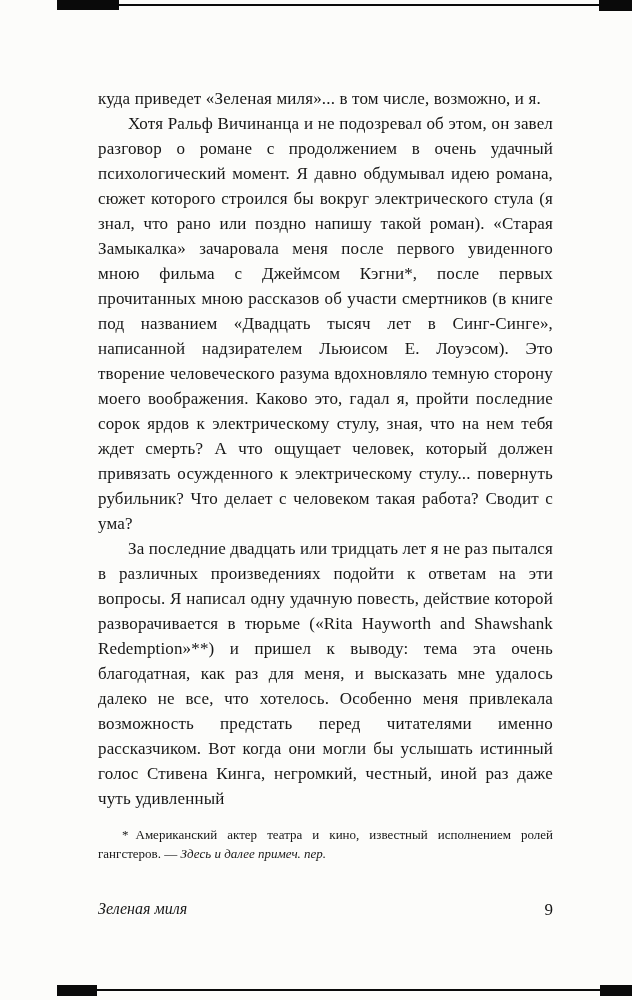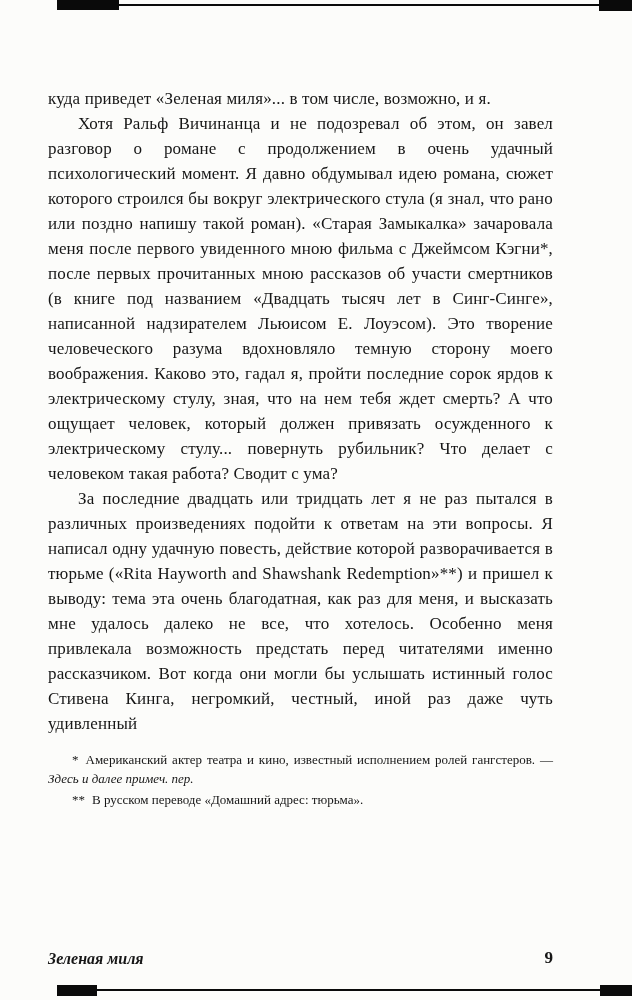--- a/index.html
+++ b/index.html
@@ -12,21 +12,21 @@
     height: 1000px;
     font-family: "Liberation Serif", "DejaVu Serif", serif;
   }
   .page {
     position: relative;
     width: 632px;
     height: 1000px;
     box-sizing: border-box;
     background: #fcfcfa;
     color: #161616;
-    padding: 86px 79px 0 48px;
+    padding: 86px 79px 0 98px;
     display: flex;
     flex-direction: column;
     overflow: hidden;
   }
   
   .mark {
     position: absolute;
     background: #0a0a0a;
   }
   .mark-top-line    { left: 57px;  top: 4px;    width: 575px; height: 2px; }
@@ -66,25 +66,24 @@
   }
   .fn-marker {
     margin-right: 7px;
   }
   .fn-italic {
     font-style: italic;
   }
 
   .footer {
     margin-top: auto;
-    margin-bottom: 32px;
+    margin-bottom: 80px;
     display: flex;
     justify-content: space-between;
-    align-items: flex-end;
-    font-weight: bold;
+    align-items: flex-start;
   }
   .running-title {
     font-style: italic;
     font-size: 16px;
   }
   .page-number {
     font-size: 17px;
   }
 </style>
 </head>
@@ -100,21 +99,20 @@
   <div class="mark mark-bot-right"></div>
 
   <div class="text-block">
     <p class="para first">куда приведет «Зеленая миля»... в том числе, возможно, и я.</p>
     <p class="para">Хотя Ральф Вичинанца и не подозревал об этом, он завел разговор о романе с продолжением в очень удачный психологический момент. Я давно обдумывал идею романа, сюжет которого строился бы вокруг электрического стула (я знал, что рано или поздно напишу такой роман). «Старая Замыкалка» зачаровала меня после первого увиденного мною фильма с Джеймсом Кэгни*, после первых прочитанных мною рассказов об участи смертников (в книге под названием «Двадцать тысяч лет в Синг-Синге», написанной надзирателем Льюисом Е. Лоуэсом). Это творение человеческого разума вдохновляло темную сторону моего воображения. Каково это, гадал я, пройти последние сорок ярдов к электрическому стулу, зная, что на нем тебя ждет смерть? А что ощущает человек, который должен привязать осужденного к электрическому стулу... повернуть рубильник? Что делает с человеком такая работа? Сводит с ума?</p>
     <p class="para">За последние двадцать или тридцать лет я не раз пытался в различных произведениях подойти к ответам на эти вопросы. Я написал одну удачную повесть, действие которой разворачивается в тюрьме («Rita Hayworth and Shawshank Redemption»**) и пришел к выводу: тема эта очень благодатная, как раз для меня, и высказать мне удалось далеко не все, что хотелось. Особенно меня привлекала возможность предстать перед читателями именно рассказчиком. Вот когда они могли бы услышать истинный голос Стивена Кинга, негромкий, честный, иной раз даже чуть удивленный</p>
   </div>
 
   <div class="footnotes">
     <p class="footnote"><span class="fn-marker">*</span><span>Американский актер театра и кино, известный исполнением ролей гангстеров. — </span><span class="fn-italic">Здесь и далее примеч. пер.</span></p>
-    <p class="footnote"><span class="fn-marker">**</span><span>В русском переводе «Домашний адрес: тюрьма».</span></p>
   </div>
 
   <div class="footer">
     <span class="running-title">Зеленая миля</span>
     <span class="page-number">9</span>
   </div>
 
 </div>
 
 </body></html>

